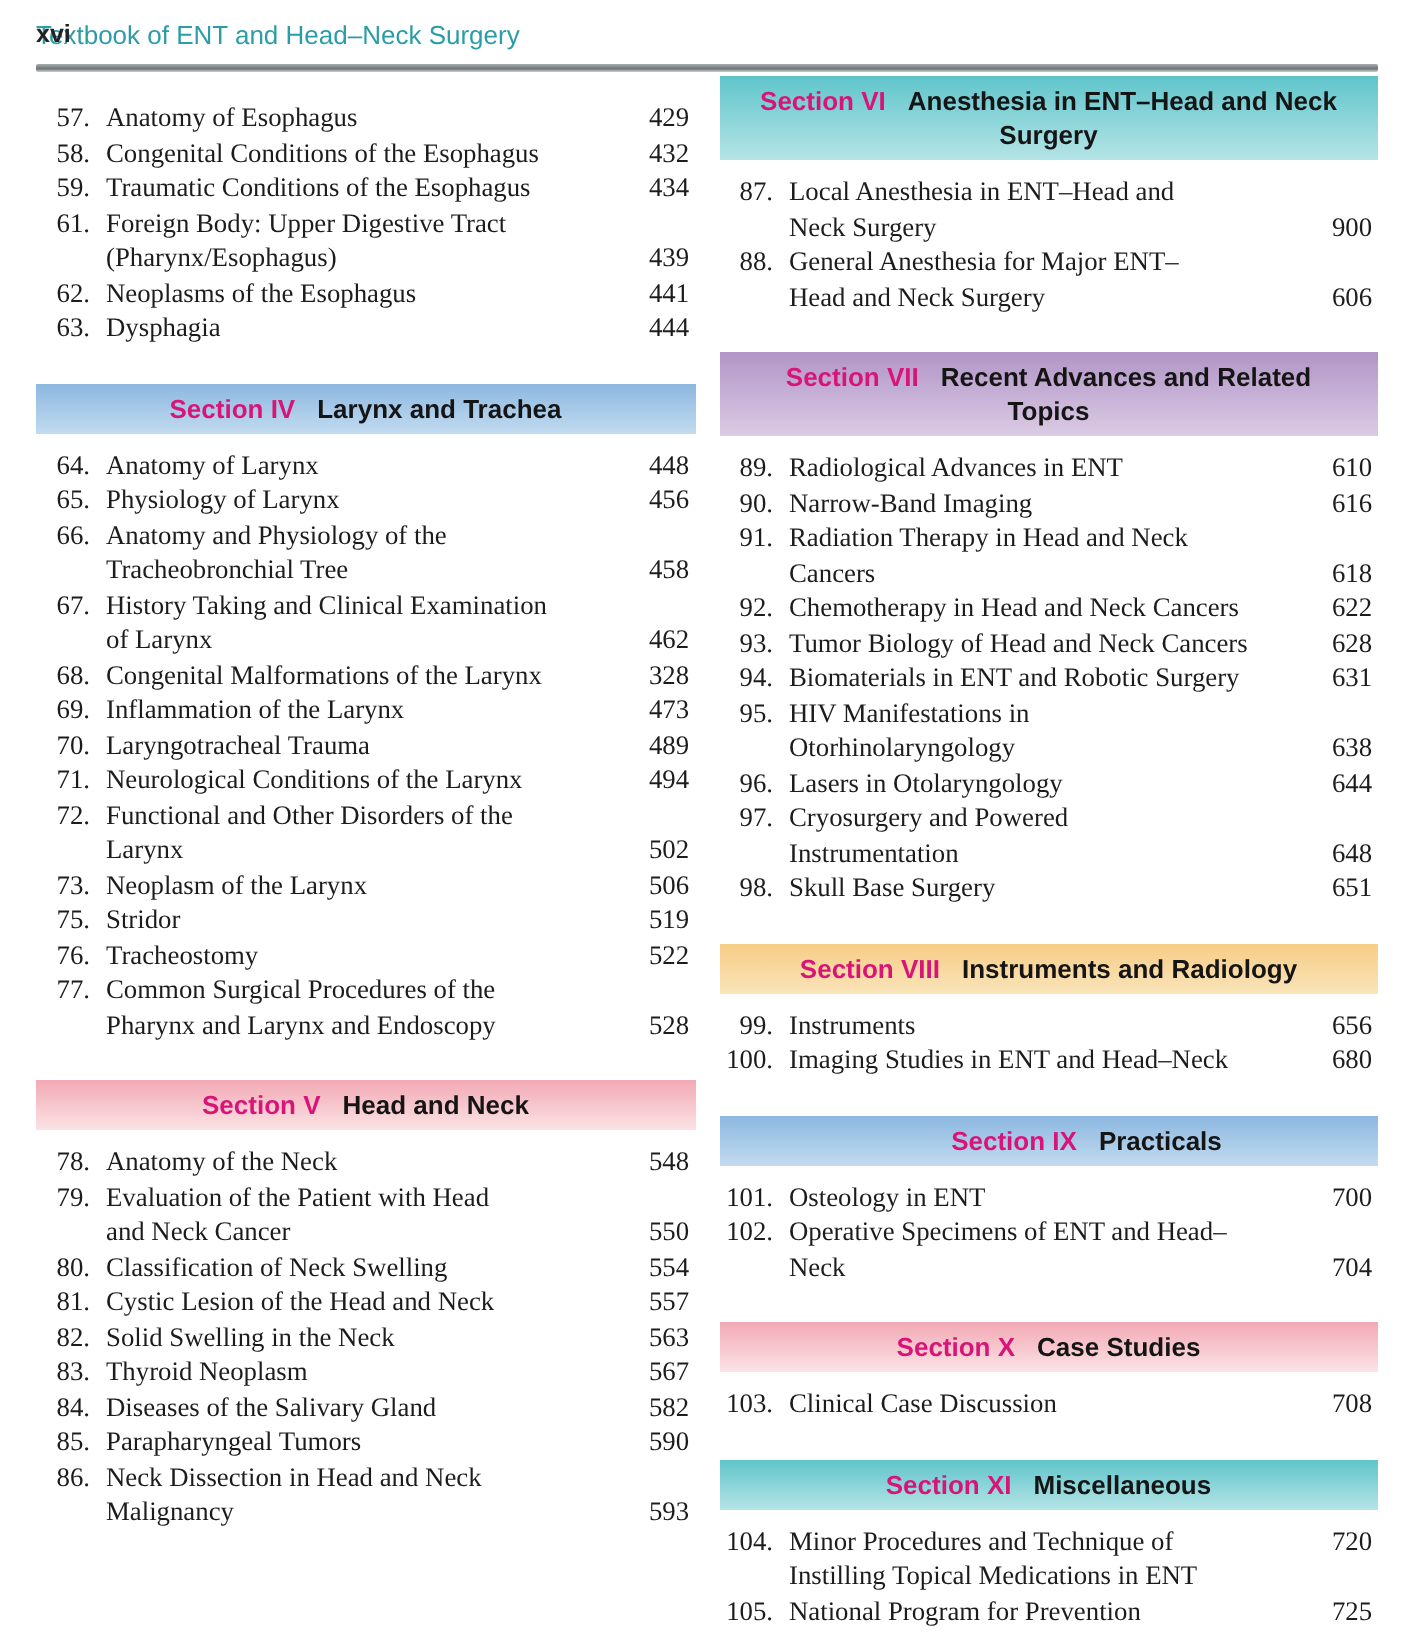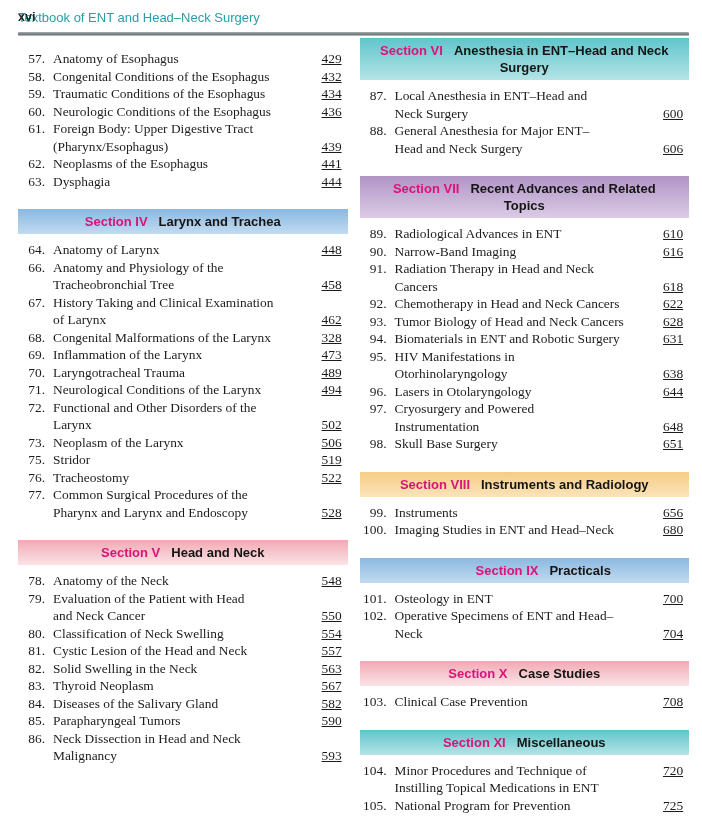--- a/index.html
+++ b/index.html
@@ -16,21 +16,21 @@
   .col-left{padding-top:12px;}
   
   .band{margin:19px 0 7px;padding:4px 6px;text-align:center;font-family:"Liberation Sans","DejaVu Sans",sans-serif;font-weight:bold;font-size:13px;line-height:17px;color:#151515;}
   .section:first-child .band{margin-top:0;}
   .band-label{margin-right:11px;}
   .band-title{white-space:pre-line;}
   
   .row{display:flex;align-items:flex-start;font-size:13.4px;line-height:17.5px;}
   .num{flex:0 0 27px;text-align:right;margin-right:8px;}
   .title{flex:1 1 auto;white-space:pre-line;}
-  .pg{flex:0 0 auto;min-width:26px;margin-left:6px;text-align:left;align-self:flex-end;text-decoration:underline;}
+  .pg{flex:0 0 auto;min-width:26px;margin-left:6px;text-align:center;align-self:flex-end;}
   .pg-top{align-self:flex-start;}
 </style>
 </head>
 <body>
 
 <div class="page">
   <div class="runhead">
     <span class="folio">xvi</span>
     <span class="rh-title">Textbook of ENT and Head–Neck Surgery</span>
   </div>
@@ -47,25 +47,20 @@
             <span class="num">58.</span>
             <span class="title">Congenital Conditions of the Esophagus</span>
             <span class="pg">432</span>
           </div>
           <div class="row">
             <span class="num">59.</span>
             <span class="title">Traumatic Conditions of the Esophagus</span>
             <span class="pg">434</span>
           </div>
           <div class="row">
-            <span class="num">60.</span>
-            <span class="title">Neurologic Conditions of the Esophagus</span>
-            <span class="pg">436</span>
-          </div>
-          <div class="row">
             <span class="num">61.</span>
             <span class="title">Foreign Body: Upper Digestive Tract
 (Pharynx/Esophagus)</span>
             <span class="pg">439</span>
           </div>
           <div class="row">
             <span class="num">62.</span>
             <span class="title">Neoplasms of the Esophagus</span>
             <span class="pg">441</span>
           </div>
@@ -76,20 +71,25 @@
           </div>
         </section>
         <section class="section">
           <div class="band" style="background: linear-gradient(rgb(140, 184, 224), rgb(194, 219, 240));"><span class="band-label" style="color: rgb(216, 20, 121);">Section IV</span><span class="band-title">Larynx and Trachea</span></div>
           <div class="row">
             <span class="num">64.</span>
             <span class="title">Anatomy of Larynx</span>
             <span class="pg">448</span>
           </div>
           <div class="row">
+            <span class="num">65.</span>
+            <span class="title">Physiology of Larynx</span>
+            <span class="pg">456</span>
+          </div>
+          <div class="row">
             <span class="num">66.</span>
             <span class="title">Anatomy and Physiology of the
 Tracheobronchial Tree</span>
             <span class="pg">458</span>
           </div>
           <div class="row">
             <span class="num">67.</span>
             <span class="title">History Taking and Clinical Examination
 of Larynx</span>
             <span class="pg">462</span>
@@ -194,21 +194,21 @@
         </section>
       </div>
     <div class="col col-right" id="col-1">
         <section class="section">
           <div class="band" style="background: linear-gradient(rgb(95, 197, 203), rgb(181, 228, 230));"><span class="band-label" style="color: rgb(216, 20, 121); text-align: right;">Section VI</span><span class="band-title">Anesthesia in ENT–Head and Neck
 Surgery</span></div>
           <div class="row">
             <span class="num">87.</span>
             <span class="title">Local Anesthesia in ENT–Head and
 Neck Surgery</span>
-            <span class="pg">600</span>
+            <span class="pg">900</span>
           </div>
           <div class="row">
             <span class="num">88.</span>
             <span class="title">General Anesthesia for Major ENT–
 Head and Neck Surgery</span>
             <span class="pg">606</span>
           </div>
         </section>
         <section class="section">
           <div class="band" style="background: linear-gradient(rgb(177, 149, 198), rgb(219, 203, 229));"><span class="band-label" style="color: rgb(216, 20, 121); margin-top: 20px;">Section VII</span><span class="band-title">Recent Advances and Related
@@ -291,21 +291,21 @@
             <span class="num">102.</span>
             <span class="title">Operative Specimens of ENT and Head–
 Neck</span>
             <span class="pg">704</span>
           </div>
         </section>
         <section class="section">
           <div class="band" style="background: linear-gradient(rgb(242, 169, 180), rgb(251, 227, 230));"><span class="band-label" style="color: rgb(216, 20, 121);">Section X</span><span class="band-title">Case Studies</span></div>
           <div class="row">
             <span class="num">103.</span>
-            <span class="title">Clinical Case Prevention</span>
+            <span class="title">Clinical Case Discussion</span>
             <span class="pg">708</span>
           </div>
         </section>
         <section class="section">
           <div class="band" style="background: linear-gradient(rgb(95, 197, 203), rgb(181, 228, 230));"><span class="band-label" style="color: rgb(216, 20, 121);">Section XI</span><span class="band-title">Miscellaneous</span></div>
           <div class="row">
             <span class="num">104.</span>
             <span class="title">Minor Procedures and Technique of
 Instilling Topical Medications in ENT</span>
             <span class="pg pg-top">720</span>

